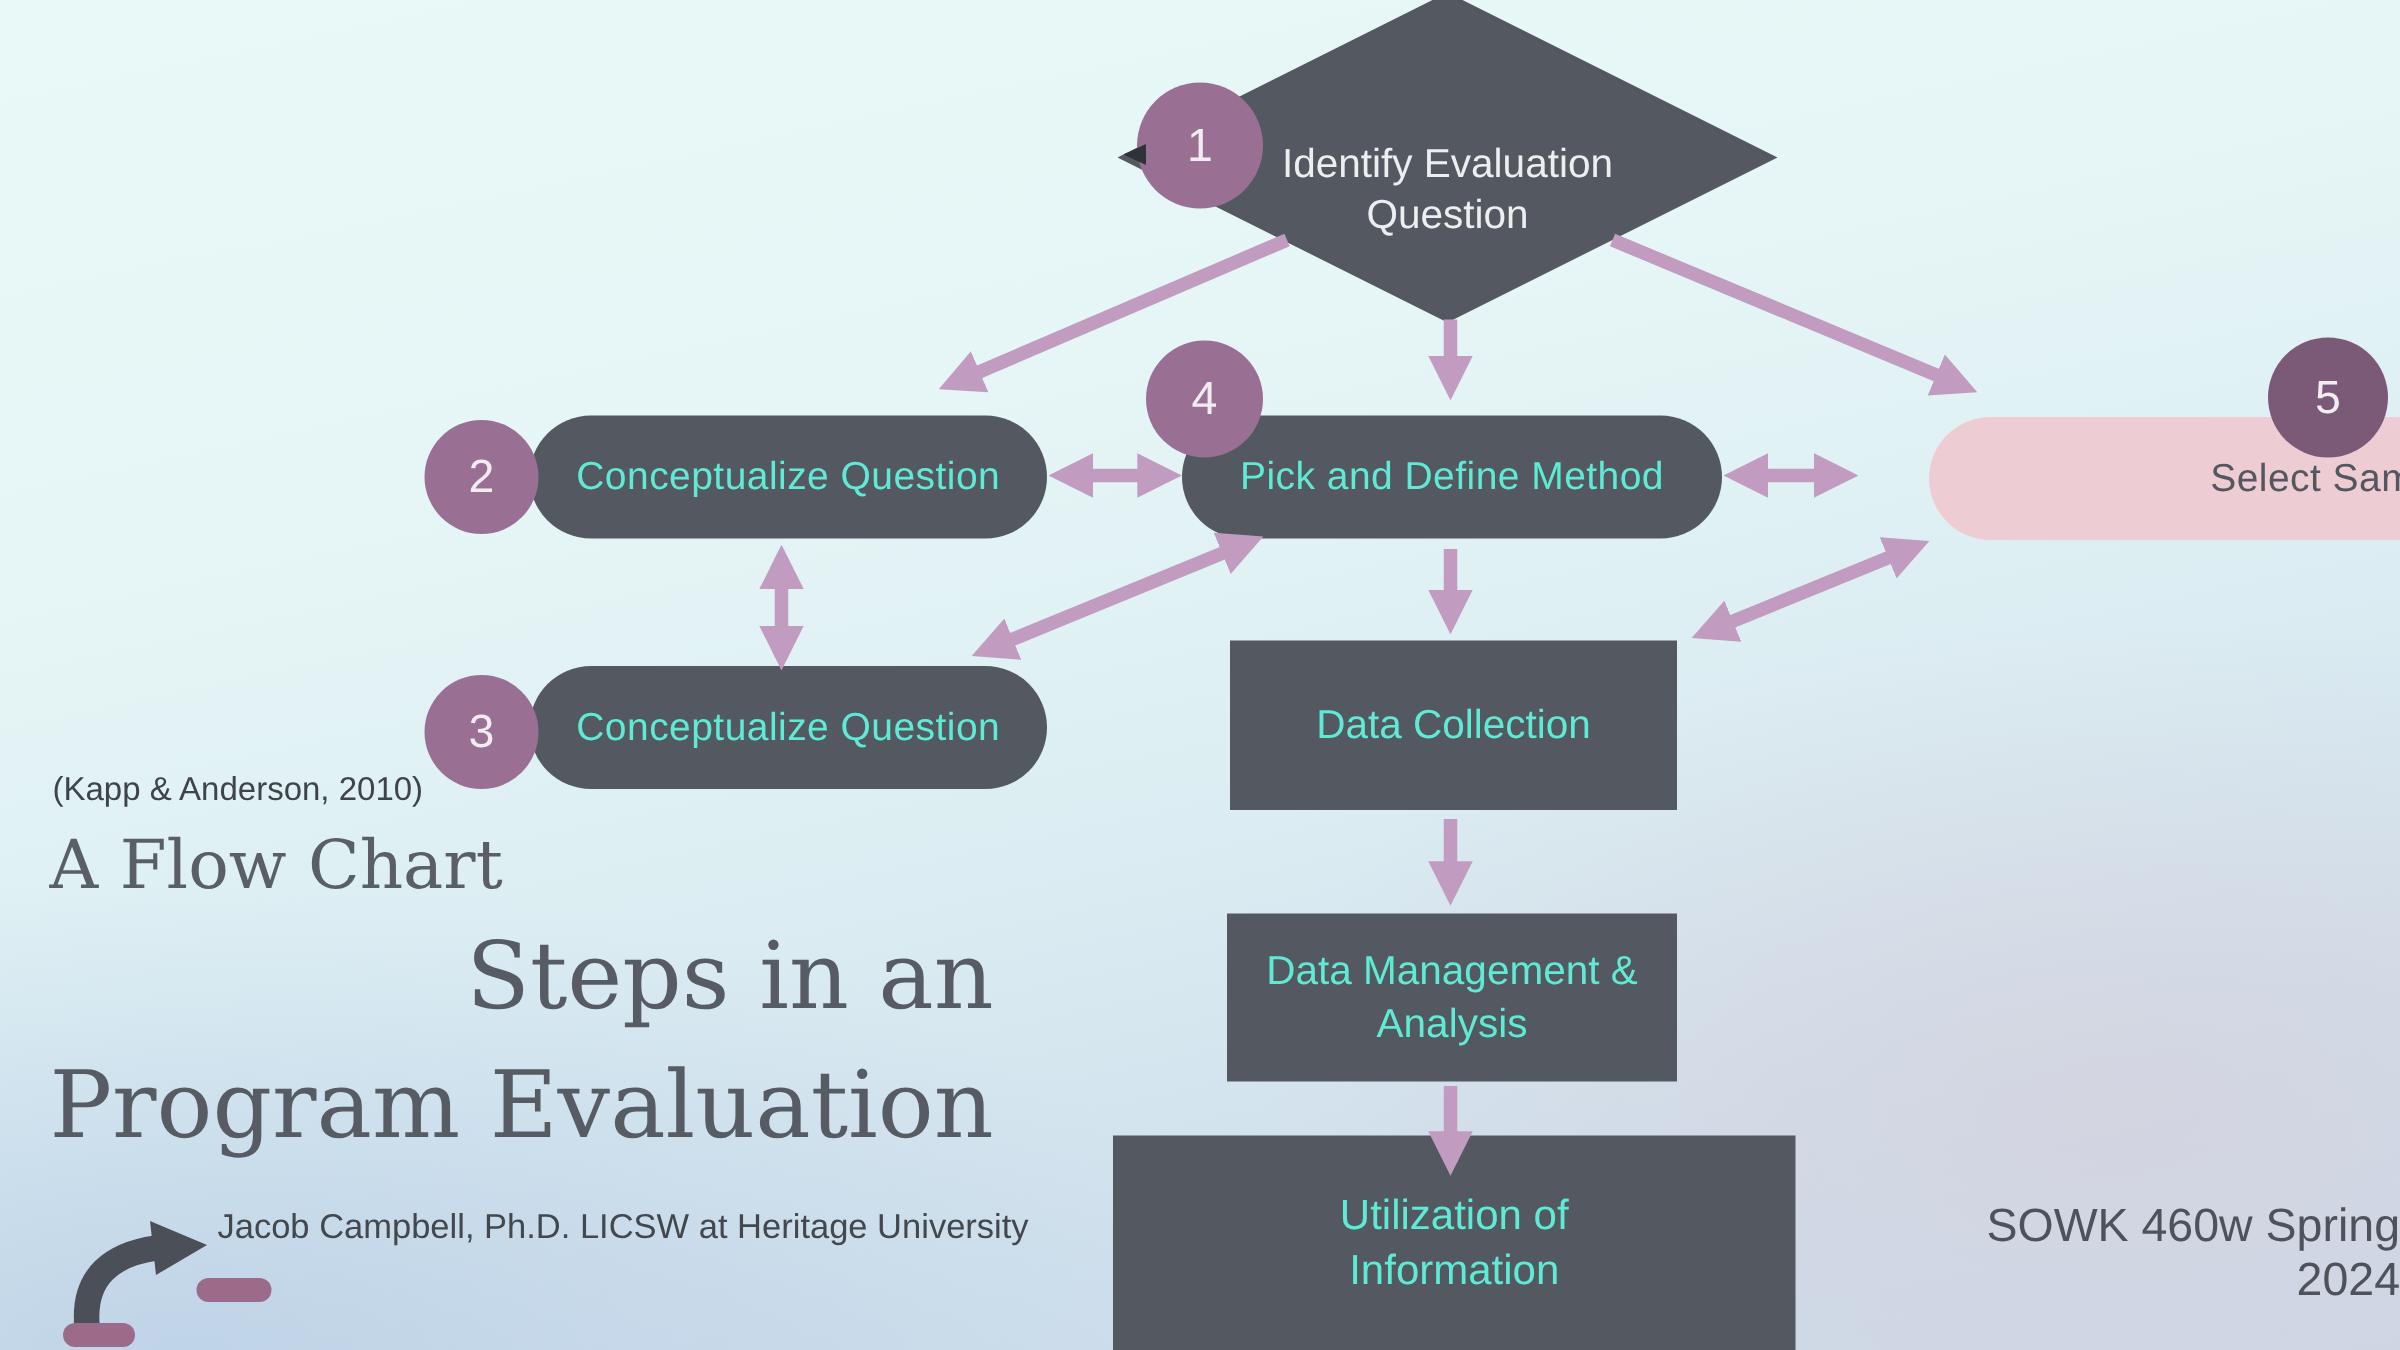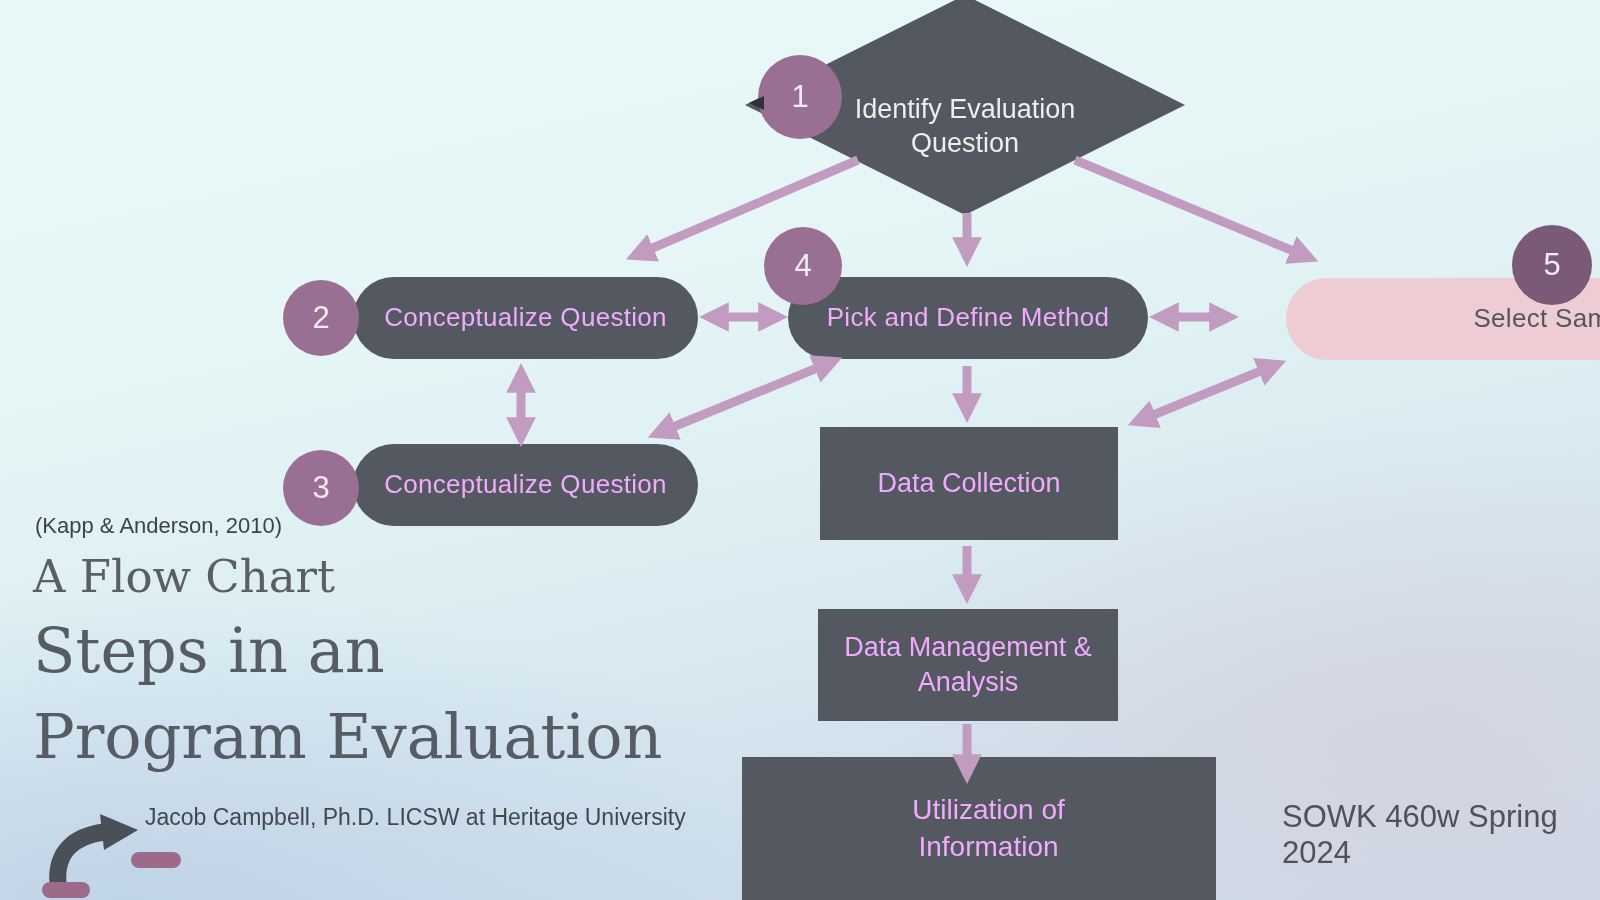--- a/index.html
+++ b/index.html
@@ -5,39 +5,39 @@
   html,body{margin:0;padding:0;}
   body{font-family:"Liberation Sans", sans-serif;}
   .stage{
     position:relative;width:1600px;height:900px;overflow:hidden;
     background:
       radial-gradient(ellipse 900px 500px at 88% 82%, rgba(215,203,213,0.50), rgba(215,203,213,0) 65%),
       radial-gradient(ellipse 1000px 450px at 8% 100%, rgba(176,199,226,0.55), rgba(176,199,226,0) 70%),
       linear-gradient(168deg,#e9f9f8 0%,#e6f6f6 32%,#ddeef3 55%,#cfdfec 82%,#ccd9e8 100%);
   }
   .node{position:absolute;display:flex;align-items:center;justify-content:center;text-align:center;}
-  .dark{background:#545860;color:#f0abfc;}
+  .dark{background:#545860;color:#5eead4;}
   .pill{border-radius:48px;height:82px;font-size:26px;letter-spacing:0.3px;z-index:2;}
   .rect{font-size:27px;z-index:2;}
   .diamond{
     position:absolute;left:745px;top:-5px;width:440px;height:220px;z-index:2;
     display:flex;align-items:center;justify-content:center;text-align:center;
     background:#545860;color:#eceef0;
     clip-path:polygon(50% 0,100% 50%,50% 100%,0 50%);
   }
   .diamond .node-label{width:270px;font-size:27px;line-height:1.25;margin-top:44px;}
   .circle{
     position:absolute;border-radius:50%;display:flex;align-items:center;justify-content:center;
     background:#9a6f94;color:#f1ecf1;font-size:31px;z-index:5;
   }
   .circle.darker{background:#7a5a76;}
   .pink{background:#eeccd3;color:#54575e;}
   .node-label{line-height:1.3;}
   .arrows{position:absolute;left:0;top:0;z-index:4;pointer-events:none;}
-  .titleblock{position:absolute;z-index:3;color:#3f434a;}
+  .titleblock{position:absolute;z-index:3;color:#3f434a;text-align:right;}
   .citation{left:35px;top:513px;font-size:22px;}
   .kicker{left:33px;top:550px;font-family:"DejaVu Serif", serif;font-size:45px;color:#5a5f67;}
   .bigtitle{left:33px;top:608px;font-family:"DejaVu Serif", serif;font-size:62px;line-height:1.38;color:#575c64;}
   .sidenote{left:1237px;top:490px;width:300px;font-size:30px;line-height:1.42;color:#4e525a;}
   .author{left:145px;top:804px;font-size:23px;color:#43474e;}
   .course{left:1282px;top:799px;font-size:31px;color:#4e525a;}
   .logo{position:absolute;left:38px;top:790px;z-index:3;}
   .cursor{position:absolute;z-index:6;}
 </style>
 </head>
@@ -66,21 +66,21 @@
   </div>
 
   <div class="node rect dark" style="left:820px;top:427px;width:298px;height:113px;">
     <span class="node-label">Data Collection</span>
   </div>
 
   <div class="node rect dark" style="left:818px;top:609px;width:300px;height:112px;">
     <span class="node-label" style="width:250px;">Data Management &amp; Analysis</span>
   </div>
 
-  <div class="node rect dark" style="left:742px;top:757px;width:455px;height:143px;font-size:28px;padding-left:19px;">
+  <div class="node rect dark" style="left:742px;top:757px;width:455px;height:143px;font-size:28px;">
     <span class="node-label" style="width:220px;">Utilization of Information</span>
   </div>
 
   <div class="circle" style="left:758px;top:55px;width:84px;height:84px;">
     <span>1</span>
   </div>
   <div class="circle" style="left:283px;top:280px;width:76px;height:76px;">
     <span>2</span>
   </div>
   <div class="circle" style="left:283px;top:450px;width:76px;height:76px;">

